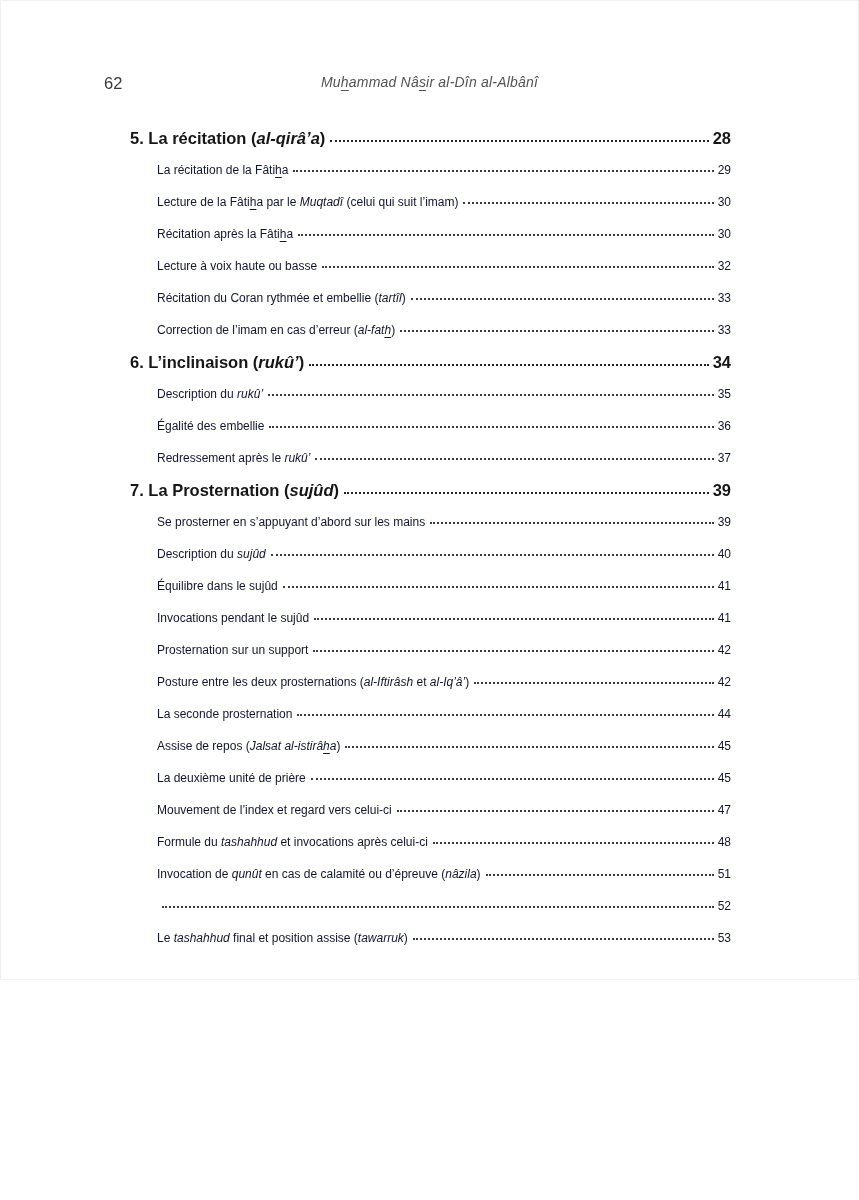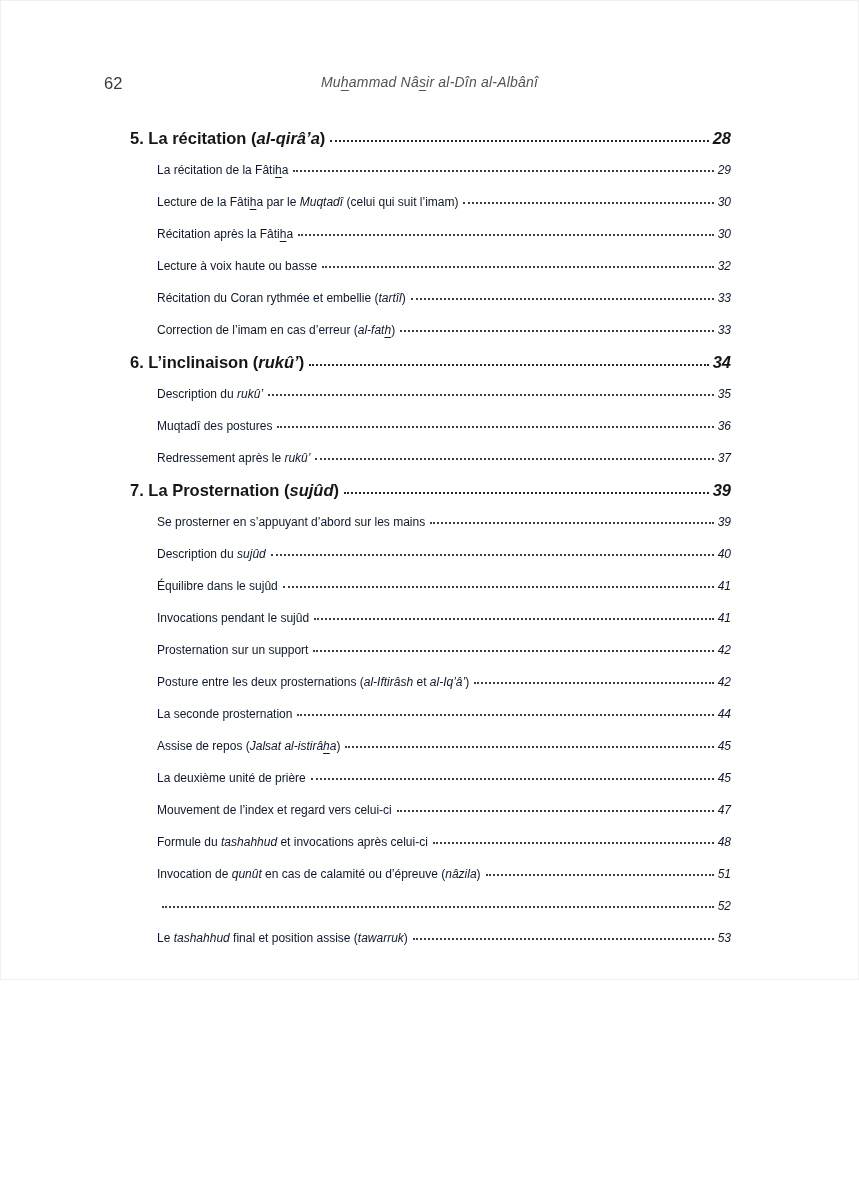--- a/index.html
+++ b/index.html
@@ -67,21 +67,21 @@
     text-decoration-thickness: 1px;
   }
   .leader {
     flex: 1 1 auto;
     min-width: 18px;
     border-bottom: 2px dotted #3c3c3c;
     margin: 0 4px 0 5px;
     transform: translateY(-2px);
   }
   .row.section .leader { border-bottom-color: #242424; }
-  .pageno { flex: 0 0 auto; font-style: italic; }
+  .pageno { flex: 0 0 auto; }
 </style>
 </head>
 <body>
 
 <div class="page" style="--ink: #2d2d2d; --head: #545454; background: rgb(255, 255, 255);">
   <div class="pagehead">
     <div class="folio">62</div>
     <div class="runhead"><span>Mu</span><span class="ul">h</span><span>ammad Nâ</span><span class="ul">s</span><span>ir al-Dîn al-Albânî</span></div>
   </div>
 
@@ -125,21 +125,21 @@
         <span class="title"><span>6. L’inclinaison (</span><span class="it">rukû’</span><span>)</span></span>
         <span class="leader"></span>
         <span class="pageno">34</span>
       </div>
       <div class="row item">
         <span class="title"><span>Description du </span><span class="it">rukû’</span></span>
         <span class="leader"></span>
         <span class="pageno">35</span>
       </div>
       <div class="row item">
-        <span class="title"><span>Muqtadî des postures</span></span>
+        <span class="title"><span>Égalité des embellie</span></span>
         <span class="leader"></span>
         <span class="pageno">36</span>
       </div>
       <div class="row item">
         <span class="title"><span>Redressement après le </span><span class="it">rukû’</span></span>
         <span class="leader"></span>
         <span class="pageno">37</span>
       </div>
       <div class="row section">
         <span class="title"><span>7. La Prosternation (</span><span class="it">sujûd</span><span>)</span></span>

